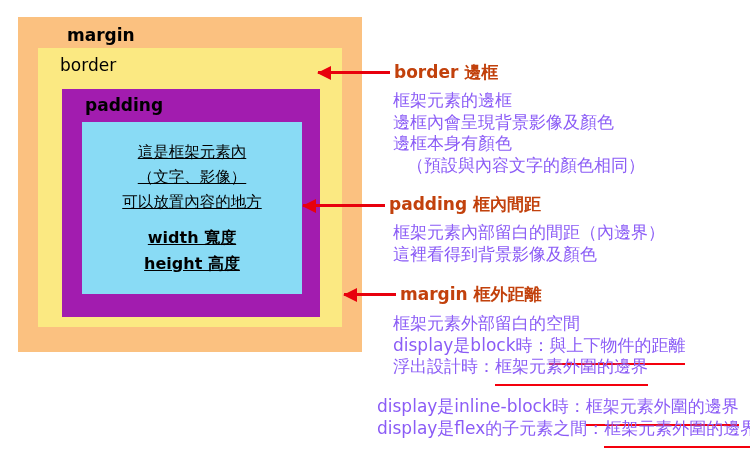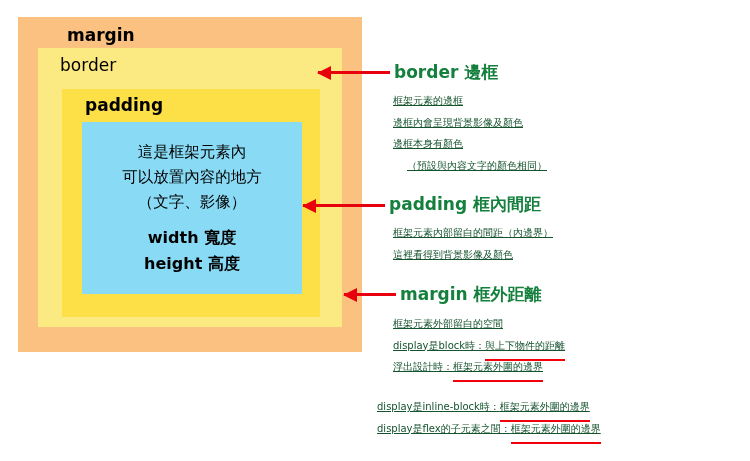--- a/index.html
+++ b/index.html
@@ -55,21 +55,21 @@
     font-size: 17px;
     font-weight: normal;
     color: #000;
     line-height: 1;
   }
   #padding-layer {
     left: 24px;
     top: 41px;
     width: 258px;
     height: 228px;
-    background: #fde047;
+    background: #a21caf;
   }
   #padding-label {
     position: absolute;
     left: 23px;
     top: 8px;
     font-size: 17px;
     font-weight: bold;
     color: #000;
     line-height: 1;
   }
@@ -77,20 +77,21 @@
     left: 20px;
     top: 33px;
     width: 220px;
     height: 172px;
     background: #89dbf5;
     display: flex;
     flex-direction: column;
     align-items: center;
     justify-content: flex-start;
     padding-top: 18px;
+    text-decoration: underline;
   }
   .content-line {
     font-size: 15.5px;
     line-height: 25px;
     color: #000;
     text-align: center;
     white-space: nowrap;
   }
   .content-line.bold {
     font-weight: bold;
@@ -117,34 +118,33 @@
     border-bottom: 7px solid transparent;
     border-right: 14px solid #e8000d;
   }
   #arrow-border  { left: 318px; top: 71px;  width: 72px; }
   #arrow-padding { left: 303px; top: 204px; width: 82px; }
   #arrow-margin  { left: 344px; top: 293px; width: 52px; }
 
   
   .ann-head {
     position: absolute;
-    color: #15803d;
+    color: #c2410c;
     font-weight: bold;
     font-size: 17px;
     line-height: 1;
     white-space: nowrap;
     text-align: center;
   }
   .ann-body {
     position: absolute;
-    font-size: 10px;
+    font-size: 17px;
     line-height: 21.5px;
-    color: #14532d;
+    color: #8b5cf6;
     white-space: nowrap;
-    text-decoration: underline;
   }
   #head-border  { left: 394px; top: 64px; }
   #body-border  { left: 393px; top: 90px; }
   #head-padding { left: 389px; top: 196px; }
   #body-padding { left: 393px; top: 222px; }
   #head-margin  { left: 400px; top: 286px; }
   #body-margin  { left: 393px; top: 313px; }
   #body-extra   { left: 337px; top: 396px; margin-left: 40px; }
 
   .indent { padding-left: 14px; display: block; }
@@ -164,22 +164,22 @@
   <div id="border-layer" class="layer">
 
     <div id="border-label">border</div>
 
     <div id="padding-layer" class="layer">
 
       <div id="padding-label">padding</div>
 
       <div id="content-layer" class="layer">
         <div class="content-line">這是框架元素內</div>
+        <div class="content-line">（文字、影像）</div>
         <div class="content-line">可以放置內容的地方</div>
-        <div class="content-line">（文字、影像）</div>
         <div class="content-gap"></div>
         <div class="content-line bold">width 寬度</div>
         <div class="content-line bold">height 高度</div>
       </div>
 
     </div>
   </div>
 </div>
 
 <div class="arrow" id="arrow-border"></div>

